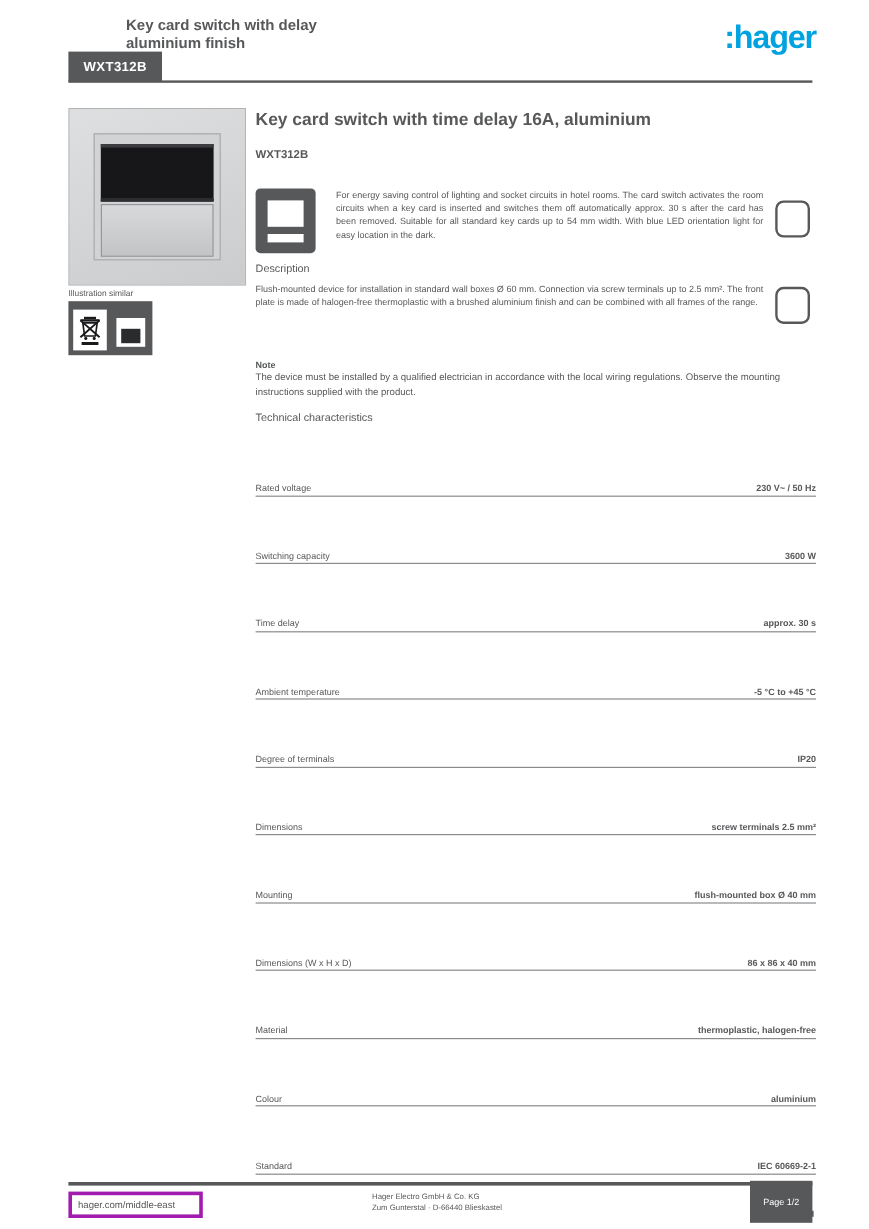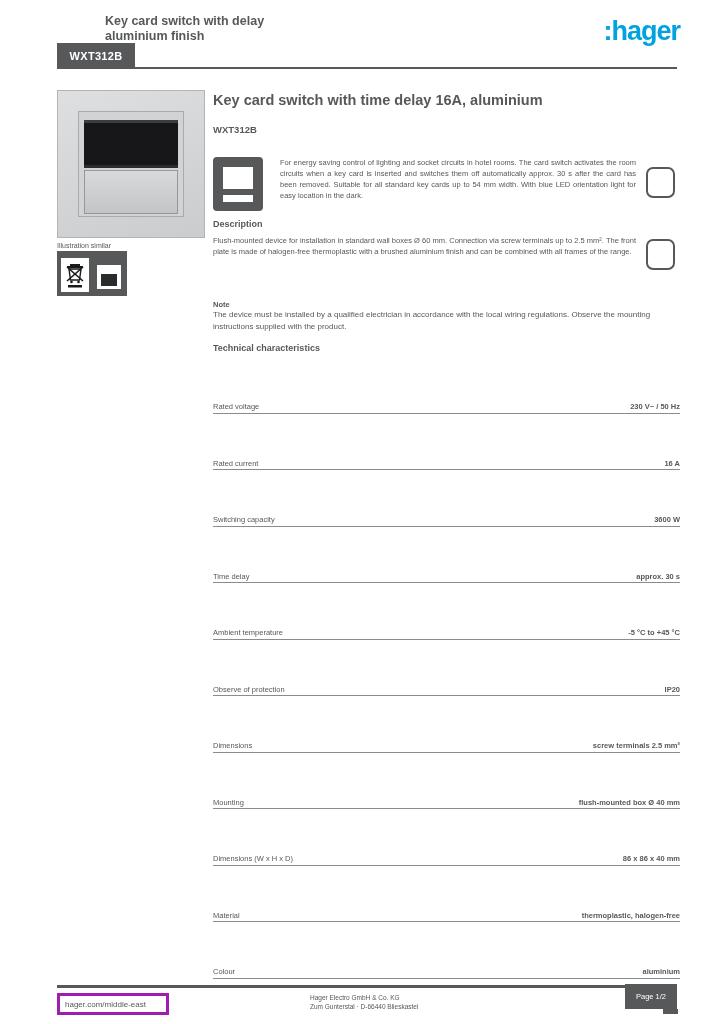--- a/index.html
+++ b/index.html
@@ -40,41 +40,41 @@
   .prod-ref{position:absolute;left:213px;top:124px;font-size:9.5px;font-weight:bold;color:#57585a;}
   .pictogram{position:absolute;left:213px;top:157px;width:50px;height:54px;
     background:#57585a;border-radius:4px;}
   .pictogram .pg-in{position:absolute;left:10px;top:10px;right:10px;bottom:22px;background:#ffffff;}
   .pictogram .pg-bar{position:absolute;left:10px;bottom:9px;right:10px;height:7px;background:#ffffff;}
   .overview-text{position:absolute;left:280px;top:157px;width:356px;
     font-size:7.5px;line-height:11px;color:#57585a;text-align:justify;}
   .round-box{position:absolute;width:29px;height:31px;border:2px solid #57585a;border-radius:7px;box-sizing:border-box;}
   .rb1{left:646px;top:167px;}
   .rb2{left:646px;top:239px;}
-  .sec-heading{position:absolute;font-size:9px;font-weight:bold;color:#57585a;}
+  .sec-heading{position:absolute;font-size:9px;font-weight:normal;color:#57585a;}
   .h-desc{left:213px;top:219px;}
   .desc-text{position:absolute;left:213px;top:235px;width:423px;
     font-size:7.5px;line-height:11px;color:#57585a;text-align:justify;}
   .note-label{position:absolute;left:213px;top:300px;font-size:7.5px;font-weight:bold;color:#57585a;}
   .note-text{position:absolute;left:213px;top:309px;width:467px;
     font-size:8px;line-height:12px;color:#57585a;}
   .h-tech{left:213px;top:343px;}
   .spec-table{position:absolute;left:213px;top:357px;width:467px;}
   .spec-row{display:flex;justify-content:space-between;align-items:flex-end;
     border-bottom:1px solid #8a8b8d;padding:2px 0 1px 0;font-size:7.5px;line-height:8.5px;color:#57585a;margin-top:44px;}
   .spec-row .lbl{max-width:300px;}
   .spec-row .val{text-align:right;font-weight:bold;}
   
   .ftr-rule{position:absolute;left:57px;top:985px;width:620px;height:2.5px;background:#57585a;}
   .web-box{position:absolute;left:57px;top:993px;width:112px;height:22px;background:#ffffff;
     border:3px solid #a21caf;box-sizing:border-box;display:flex;align-items:center;
     padding-left:5px;font-size:8px;color:#57585a;}
   .ftr-center{position:absolute;left:310px;top:994px;width:190px;
     font-size:6.5px;line-height:8.5px;color:#57585a;}
-  .page-box{position:absolute;left:625px;top:984px;width:52px;height:25px;background:#57585a;
+  .page-box{position:absolute;left:625px;top:984px;width:52px;height:35px;background:#57585a;
     color:#ffffff;font-size:7.5px;display:flex;align-items:center;justify-content:center;}
   .page-tab{position:absolute;left:663px;top:1009px;width:15px;height:5px;background:#57585a;}
 </style>
 </head>
 <body>
 
 <div class="page">
 
   <div class="hdr-title">
     <div>Key card switch with delay</div>
@@ -128,37 +128,33 @@
   <div class="note-text">The device must be installed by a qualified electrician in accordance with the local wiring regulations. Observe the mounting instructions supplied with the product.</div>
 
   <div class="sec-heading h-tech">Technical characteristics</div>
 
   <div class="spec-table">
     <div class="spec-row">
         <span class="lbl">Rated voltage</span>
         <span class="val">230 V~ / 50 Hz</span>
       </div>
     <div class="spec-row">
-        <span class="lbl">Rated current</span>
-        <span class="val">16 A</span>
-      </div>
-    <div class="spec-row">
         <span class="lbl">Switching capacity</span>
         <span class="val">3600 W</span>
       </div>
     <div class="spec-row">
         <span class="lbl">Time delay</span>
         <span class="val">approx. 30 s</span>
       </div>
     <div class="spec-row">
         <span class="lbl">Ambient temperature</span>
         <span class="val">-5 °C to +45 °C</span>
       </div>
     <div class="spec-row">
-        <span class="lbl">Observe of protection</span>
+        <span class="lbl">Degree of terminals</span>
         <span class="val">IP20</span>
       </div>
     <div class="spec-row">
         <span class="lbl">Dimensions</span>
         <span class="val">screw terminals 2.5 mm²</span>
       </div>
     <div class="spec-row">
         <span class="lbl">Mounting</span>
         <span class="val">flush-mounted box Ø 40 mm</span>
       </div>

